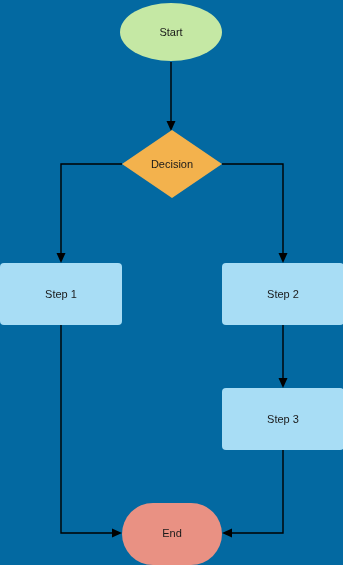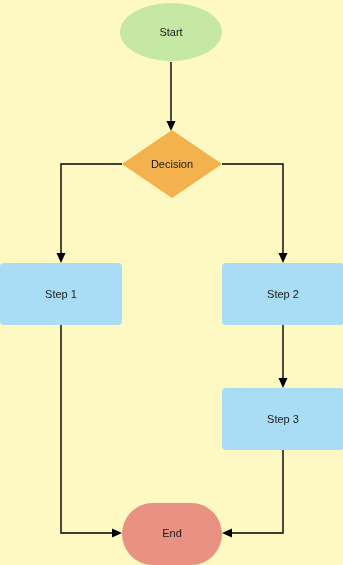--- a/index.html
+++ b/index.html
@@ -8,21 +8,21 @@
     padding: 0;
     background: #ffffff;
   }
   body {
     font-family: "Liberation Sans", sans-serif;
   }
   #flowchart-canvas {
     position: relative;
     width: 343px;
     height: 565px;
-    background: #fef9c3;
+    background: #0369a1;
     overflow: hidden;
   }
   #flowchart-svg {
     position: absolute;
     top: 0;
     left: 0;
     width: 343px;
     height: 565px;
     display: block;
   }

